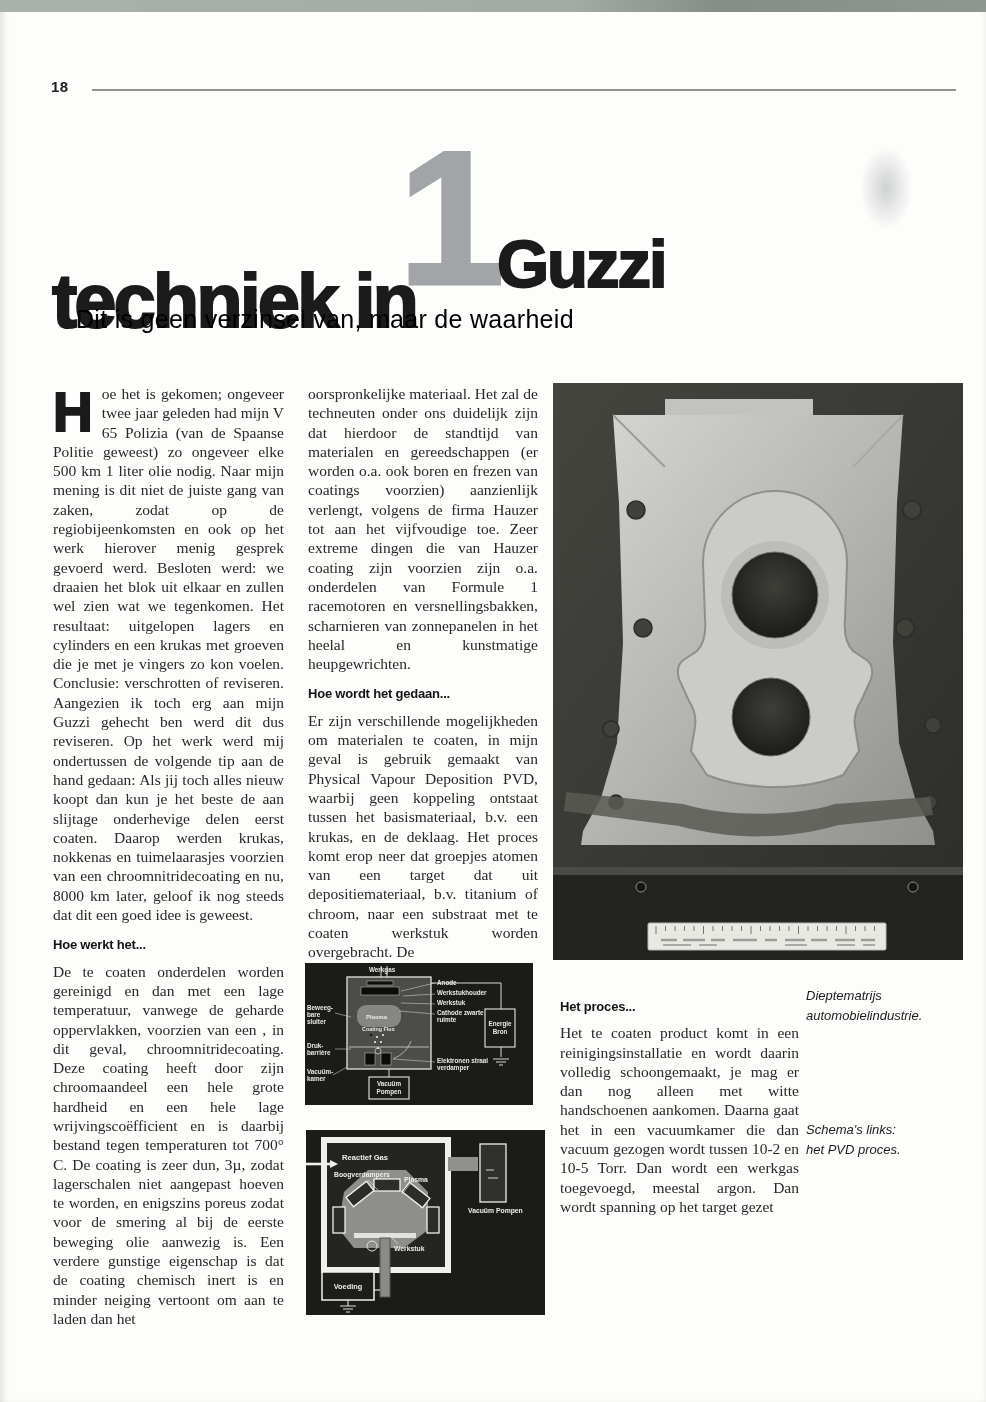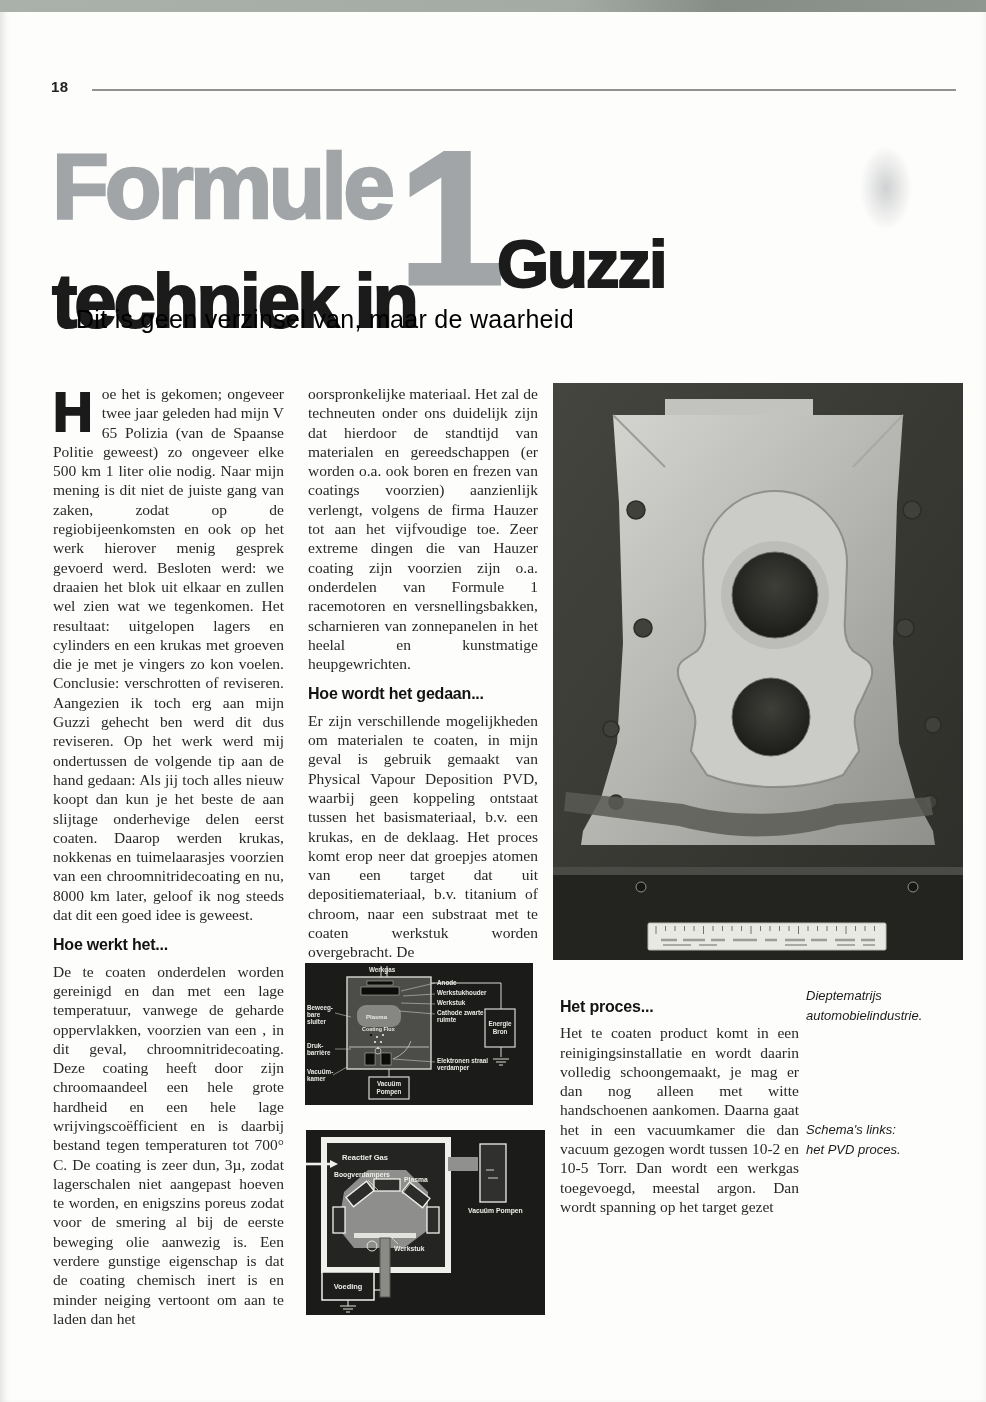--- a/index.html
+++ b/index.html
@@ -19,21 +19,21 @@
         color:#a1a5a8;-webkit-text-stroke:3px #a1a5a8;}
   .t-black{position:absolute;left:52px;top:220px;font-size:76px;line-height:1;font-weight:700;
         color:#1b1b1b;-webkit-text-stroke:2px #1b1b1b;letter-spacing:-3px;margin-top:43px;}
   .t-guzzi{position:absolute;left:497px;top:230px;font-size:67px;line-height:1;font-weight:700;
         color:#1b1b1b;-webkit-text-stroke:2px #1b1b1b;letter-spacing:-2px;}
   .subtitle{position:absolute;left:62px;top:305px;font-size:25px;font-weight:400;color:#000000;letter-spacing:.3px;margin-left:14px;}
 
   .bodycol{position:absolute;font-family:"Liberation Serif",serif;font-size:15.5px;line-height:19.3px;
         color:#282828;text-align:justify;}
   .bodycol p{margin:0;}
-  .bodycol h3{margin:11px 0 7px 0;font-family:"Liberation Sans",sans-serif;font-size:16px;
+  .bodycol h3{margin:11px 0 7px 0;font-family:"Liberation Sans",sans-serif;font-size:13px;
         font-weight:700;color:#131313;letter-spacing:-.2px;}
   #col1{left:53px;top:384px;width:231px;}
   #col2{left:308px;top:384px;width:230px;}
   #col3{left:560px;top:986px;width:239px;}
   .dropcap{float:left;font-family:"Liberation Sans",sans-serif;font-size:55px;line-height:50px;
         font-weight:700;color:#1a1a1a;-webkit-text-stroke:2px #1a1a1a;margin:3px 9px 0 0;}
 
   .caption{position:absolute;left:806px;width:145px;font-size:13px;line-height:20px;font-weight:400;
         font-style:italic;color:#1b1b1b;}
   #cap1{top:986px;}
@@ -48,21 +48,20 @@
 </head>
 <body>
 
 <div id="page">
   <div class="scan-strip"></div>
   <div class="smudge"></div>
 
   <div class="pageno">18</div>
   <div class="toprule"></div>
 
-  <div class="t-gray">Formule</div>
   <div class="t-one">1</div>
   <div class="t-black">techniek in</div>
   <div class="t-guzzi">Guzzi</div>
   <div class="subtitle">Dit is geen verzinsel van, maar de waarheid</div>
 
   <div id="col1" class="bodycol">
     <p><span class="dropcap">H</span><span>oe het is gekomen; ongeveer twee jaar geleden had mijn V 65 Polizia (van de Spaanse Politie geweest) zo ongeveer elke 500 km 1 liter olie nodig. Naar mijn mening is dit niet de juiste gang van zaken, zodat op de regiobijeenkomsten en ook op het werk hierover menig gesprek gevoerd werd. Besloten werd: we draaien het blok uit elkaar en zullen wel zien wat we tegenkomen. Het resultaat: uitgelopen lagers en cylinders en een krukas met groeven die je met je vingers zo kon voelen. Conclusie: verschrotten of reviseren. Aangezien ik toch erg aan mijn Guzzi gehecht ben werd dit dus reviseren. Op het werk werd mij ondertussen de volgende tip aan de hand gedaan: Als jij toch alles nieuw koopt dan kun je het beste de aan slijtage onderhevige delen eerst coaten. Daarop werden krukas, nokkenas en tuimelaarasjes voorzien van een chroomnitridecoating en nu, 8000 km later, geloof ik nog steeds dat dit een goed idee is geweest.</span></p>
     <h3>Hoe werkt het...</h3>
     <p>De te coaten onderdelen worden gereinigd en dan met een lage temperatuur, vanwege de geharde oppervlakken, voorzien van een , in dit geval, chroomnitridecoating. Deze coating heeft door zijn chroomaandeel een hele grote hardheid en een hele lage wrijvingscoëfficient en is daarbij bestand tegen temperaturen tot 700° C. De coating is zeer dun, 3µ, zodat lagerschalen niet aangepast hoeven te worden, en enigszins poreus zodat voor de smering al bij de eerste beweging olie aanwezig is. Een verdere gunstige eigenschap is dat de coating chemisch inert is en minder neiging vertoont om aan te laden dan het</p>
   </div>

